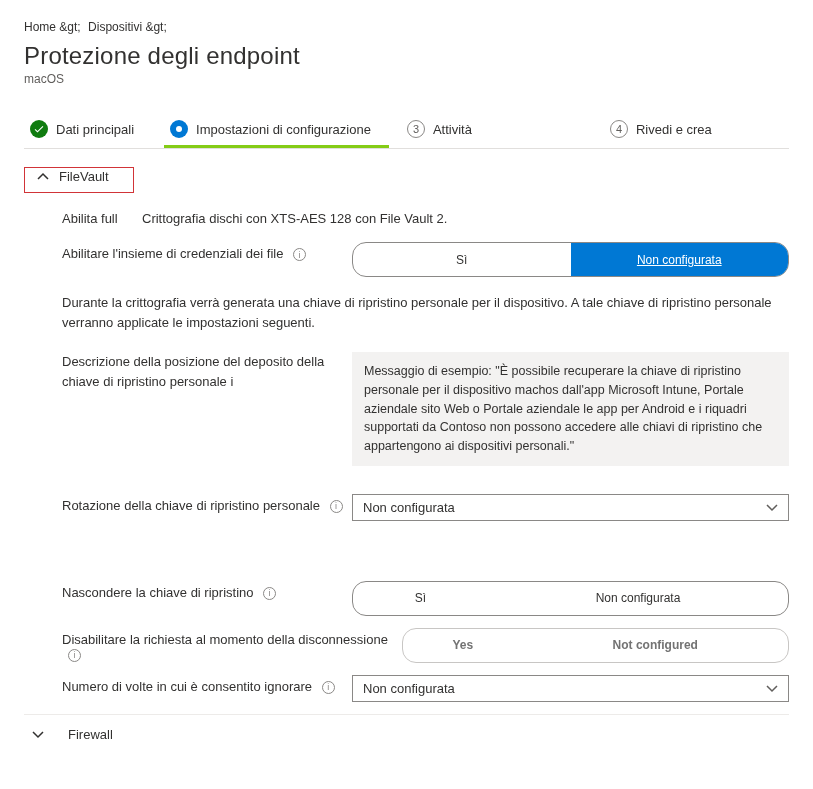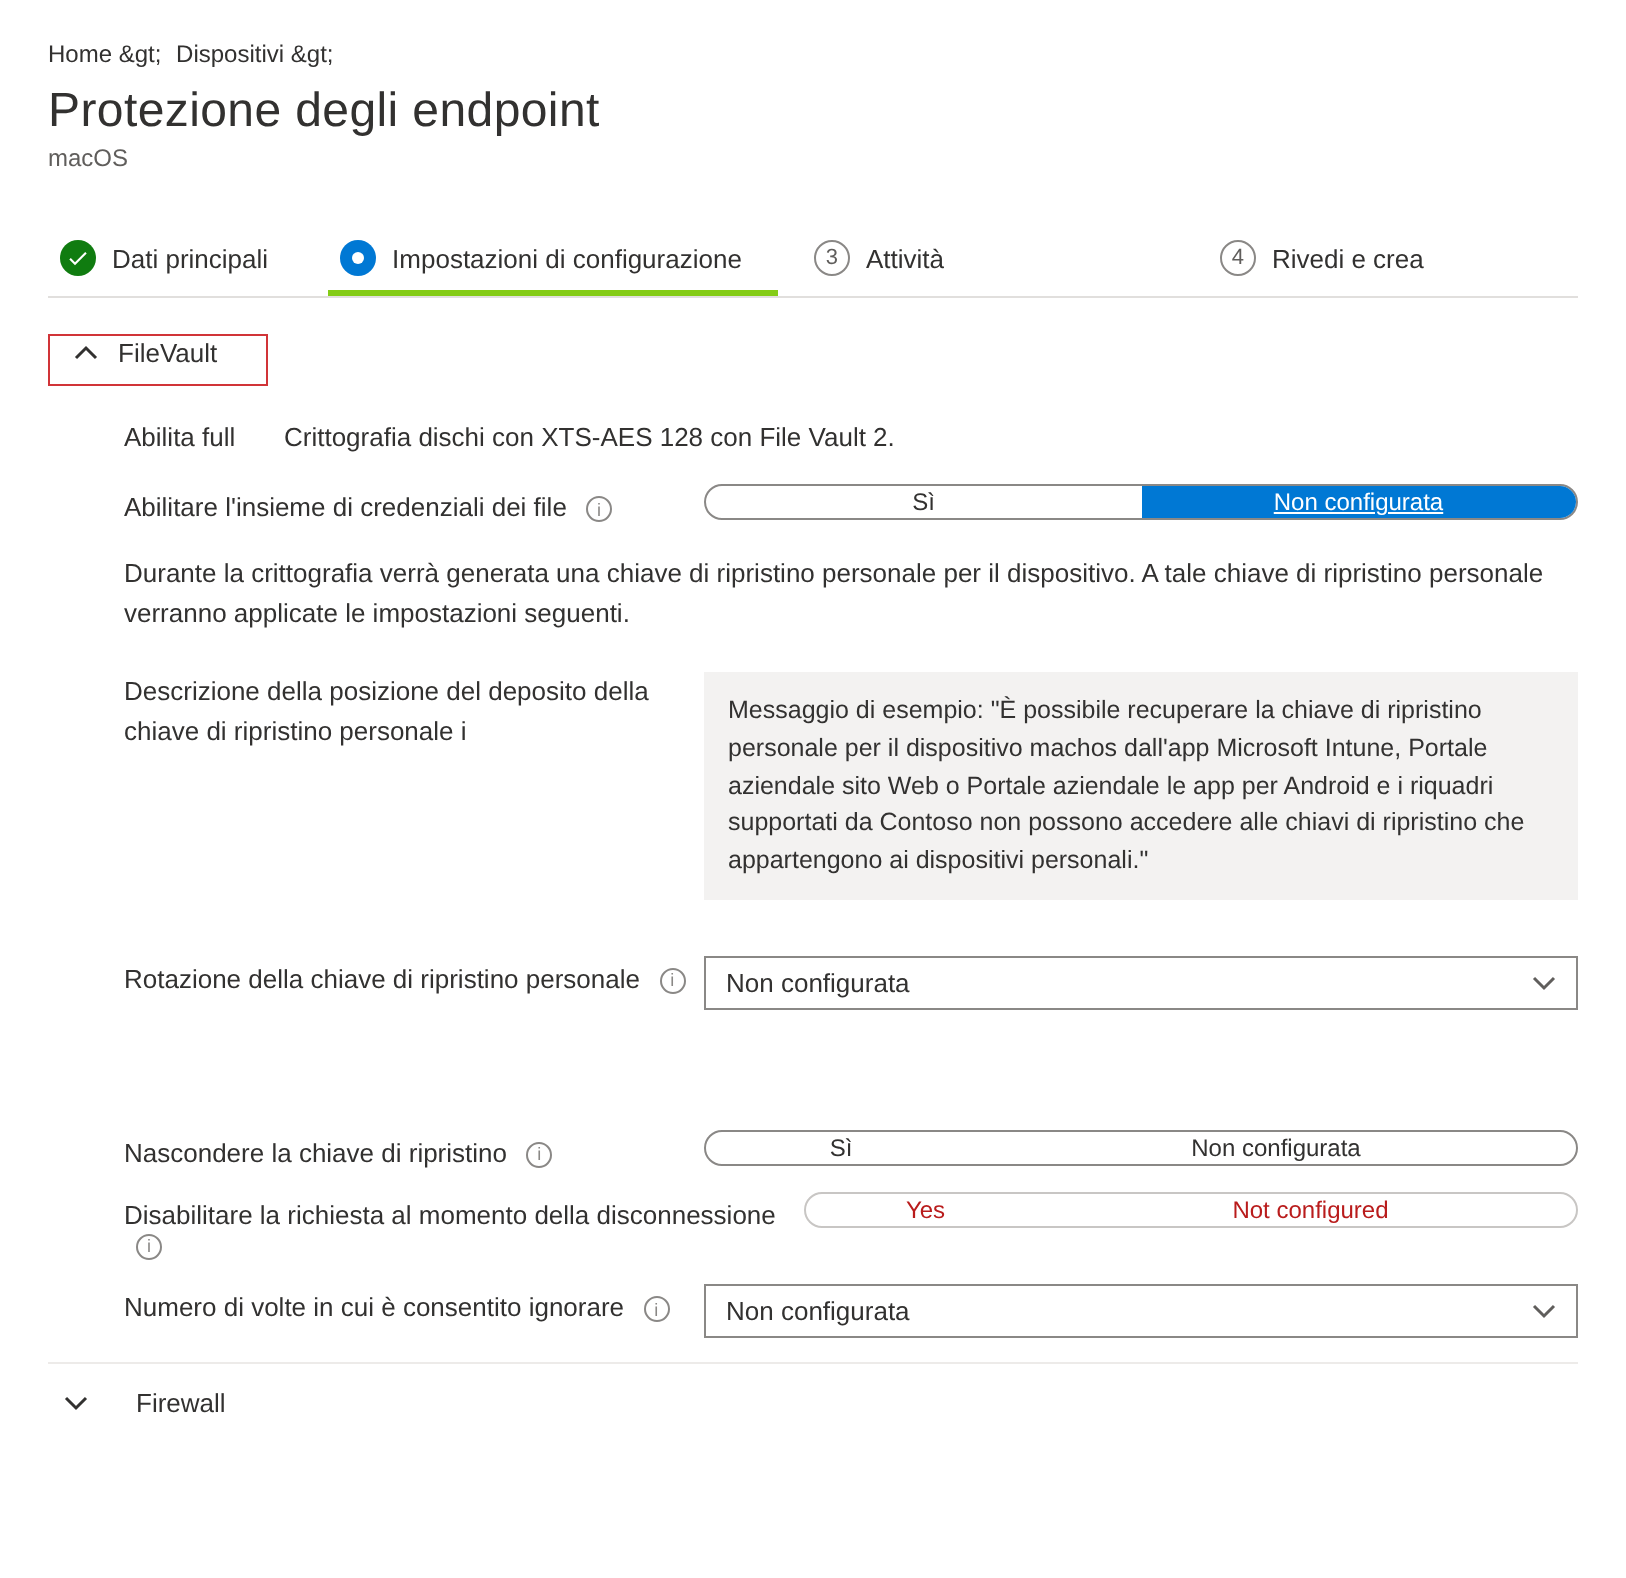--- a/index.html
+++ b/index.html
@@ -20,25 +20,25 @@
   .section-header .chev svg { width: 12px; height: 12px; }
   .section-header.highlighted { border: 1.5px solid #d13438; display: inline-flex; padding: 1px 24px 8px 12px; margin-bottom: 14px; }
   .section-body { padding: 0 0 0 38px; }
   .row { display: flex; align-items: flex-start; margin-bottom: 16px; }
   .row-label { width: 290px; flex-shrink: 0; padding-top: 4px; position: relative; }
   .row-label .info { width: 13px; height: 13px; border: 1px solid #8a8886; border-radius: 50%; display: inline-flex; align-items: center; justify-content: center; font-size: 9px; color: #8a8886; margin-left: 6px; vertical-align: middle; }
   .row-desc { width: 290px; flex-shrink: 0; line-height: 1.5; }
   .full-desc { font-size: 13px; line-height: 1.5; margin-bottom: 20px; padding-right: 10px; }
   .row-control { flex: 1; }
   .static-text { font-size: 13px; padding-top: 4px; }
-  .toggle-pill { display: flex; border: 1px solid #8a8886; border-radius: 14px; overflow: hidden; height: 18px; text-align: right; }
+  .toggle-pill { display: flex; border: 1px solid #8a8886; border-radius: 14px; overflow: hidden; height: 35px; text-align: right; }
   .toggle-pill .opt { flex: 1; display: flex; align-items: center; justify-content: center; font-size: 12px; cursor: pointer; }
   .toggle-pill .opt.selected { background: #0078d4; color: #fff; text-decoration: underline; }
   .toggle-pill.disabled { border-color: #c8c6c4; }
-  .toggle-pill.disabled .opt { color: #b91c1c; }
+  .toggle-pill.disabled .opt { color: #737373; font-weight: bold; }
   .textarea-like { background: #f3f2f1; padding: 10px 12px; font-size: 12.5px; line-height: 1.5; min-height: 110px; color: #323130; }
   .select-like { border: 1px solid #8a8886; padding: 5px 10px; font-size: 13px; display: flex; align-items: center; justify-content: space-between; cursor: pointer; background: #fff; }
   .select-like .chev { width: 12px; height: 12px; color: #605e5c; }
   .sections-bottom { margin-top: 12px; }
   .sections-bottom .section-header { border-top: 1px solid #edebe9; padding: 12px 8px; gap: 24px; }
   .row.tight { margin-bottom: 12px; }
 </style>
 </head>
 <body>
 

